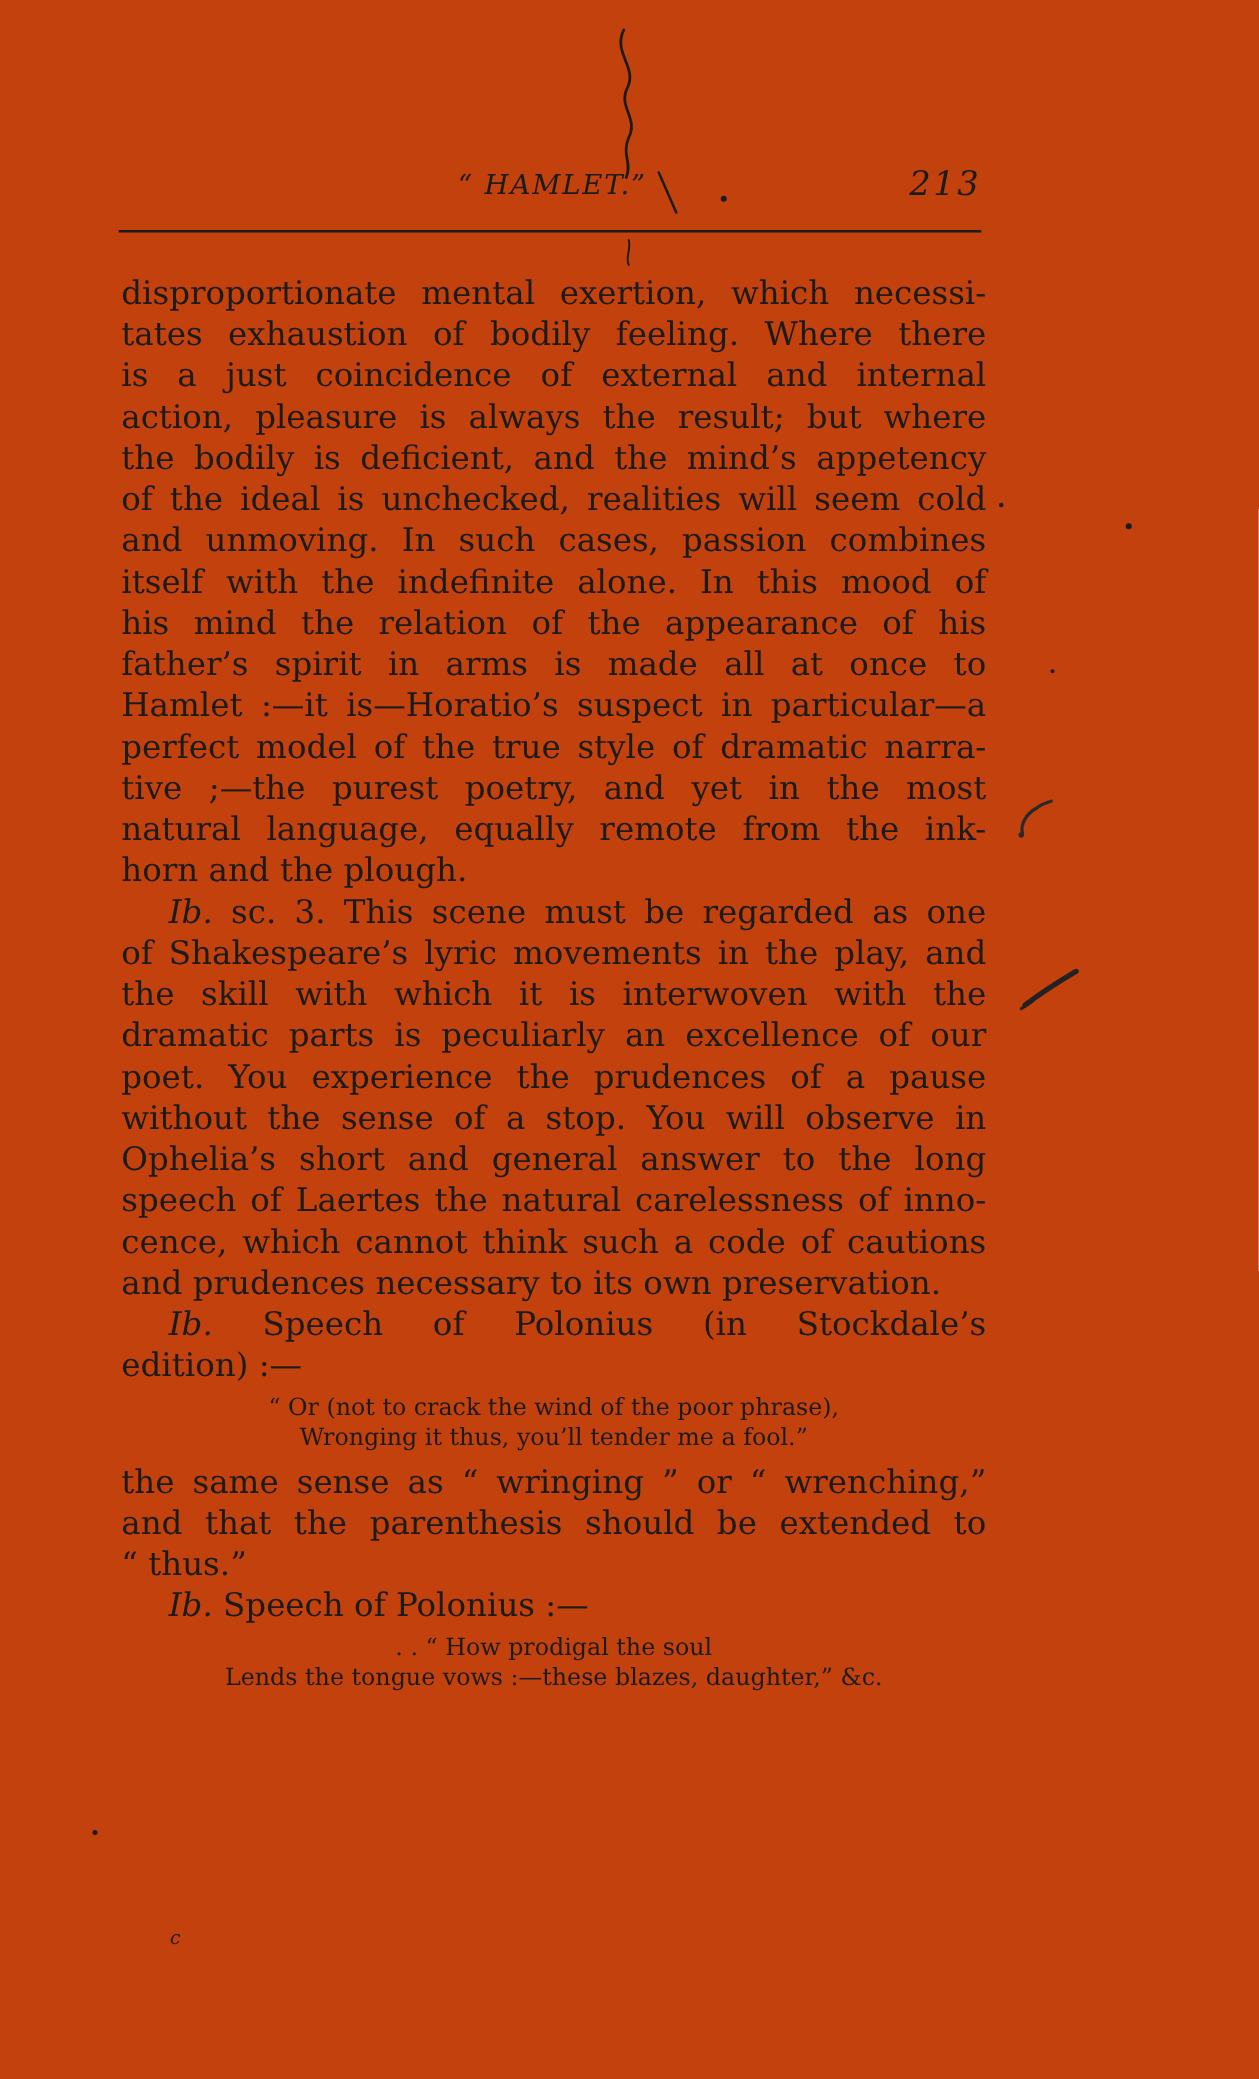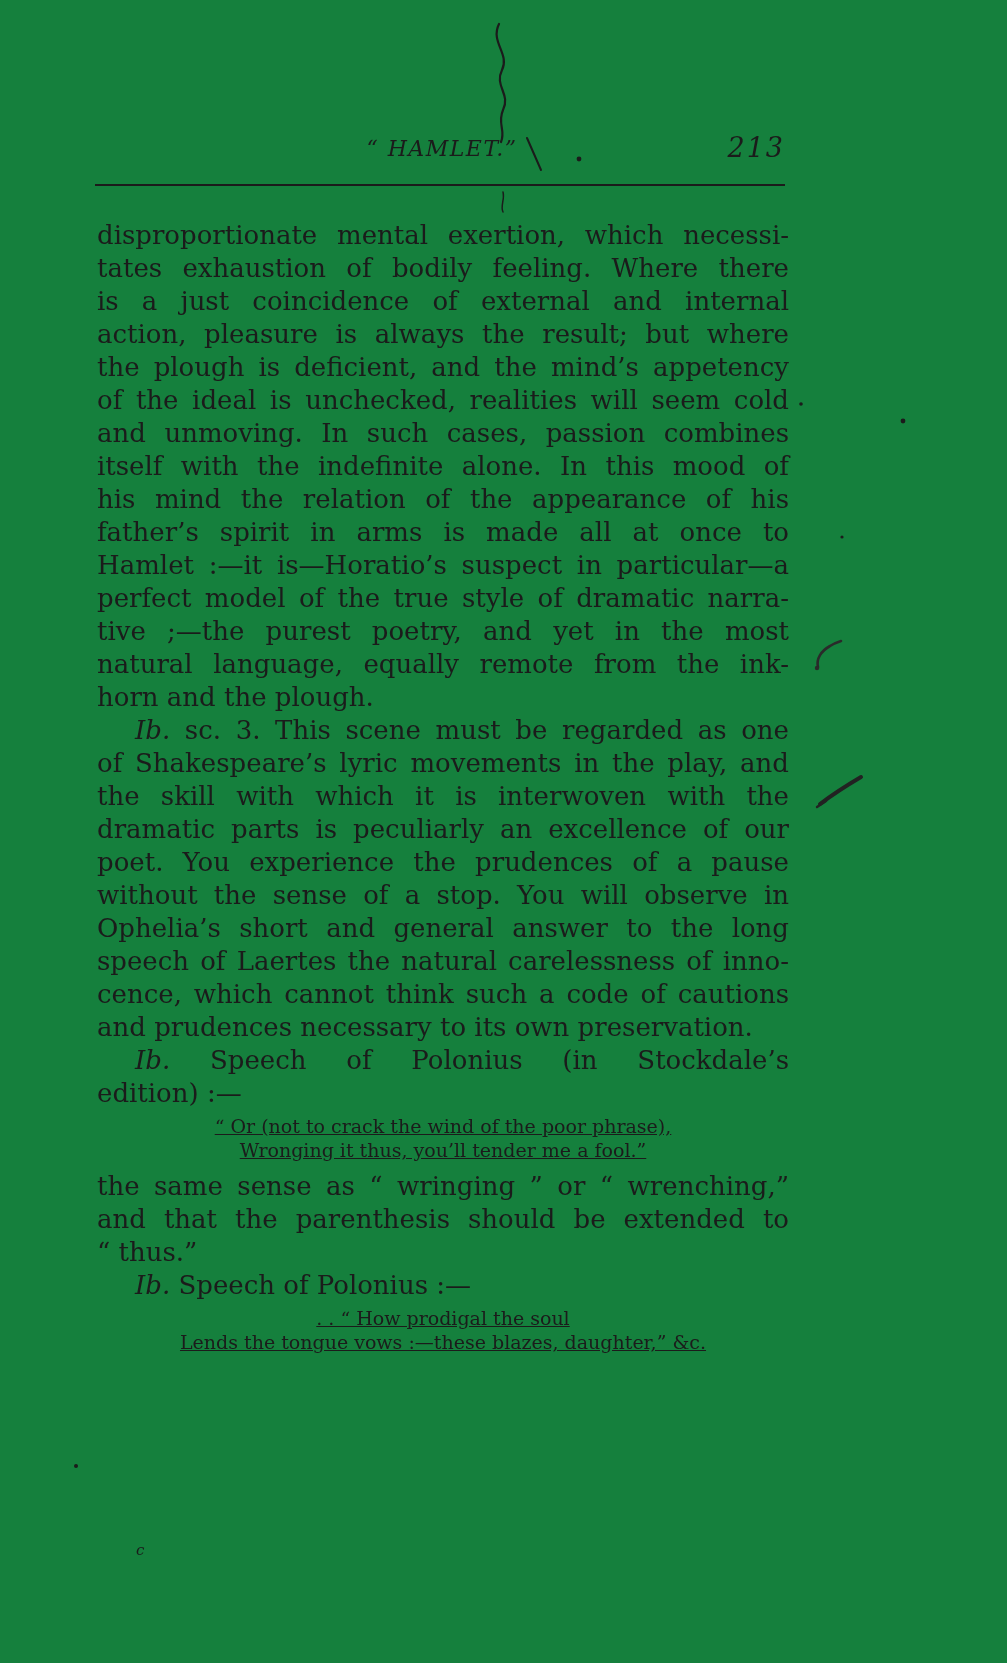--- a/index.html
+++ b/index.html
@@ -2,21 +2,21 @@
 <html><head>
 <meta charset="utf-8">
 <style>
   * { box-sizing: border-box; }
   html, body { margin: 0; padding: 0; background: #e8e6e0; }
   .page {
     position: relative;
     width: 1007px;
     height: 1663px;
     margin: 0 auto;
-    background: #15803d;
+    background: #c2410c;
     overflow: hidden;
     font-family: "DejaVu Serif", "Liberation Serif", serif;
     color: #1b1b1b;
   }
   .header { position: absolute; top: 136px; left: 97px; width: 690px; height: 40px; }
   .running-title {
     display: block;
     text-align: center;
     font-style: italic;
     font-size: 22px;
@@ -44,21 +44,21 @@
   .just { text-align: justify; text-align-last: justify; }
   .last { text-align: left; }
   .indent { text-indent: 38px; }
   .it { font-style: italic; }
   .block.verse {
     font-size: 19px;
     line-height: 24px;
     text-align: center;
     margin: 4px 0 8px;
   }
-  .block.verse .line { min-height: 24px; text-decoration: underline; }
+  .block.verse .line { min-height: 24px; }
   .printers-mark {
     position: absolute;
     left: 136px;
     top: 1541px;
     font-size: 15px;
     font-style: italic;
   }
   .marginalia {
     position: absolute;
     left: 0; top: 0;
@@ -77,21 +77,21 @@
   </div>
 
   <div class="rule"></div>
 
   <div class="text-block" id="text-block">
       <div class="block paragraph">
         <div class="line just"><span>disproportionate mental exertion, which necessi-</span></div>
         <div class="line just"><span>tates exhaustion of bodily feeling.  Where there</span></div>
         <div class="line just"><span>is a just coincidence of external and internal</span></div>
         <div class="line just"><span>action, pleasure is always the result; but where</span></div>
-        <div class="line just"><span>the plough is deficient, and the mind’s appetency</span></div>
+        <div class="line just"><span>the bodily is deficient, and the mind’s appetency</span></div>
         <div class="line just"><span>of the ideal is unchecked, realities will seem cold</span></div>
         <div class="line just"><span>and unmoving.  In such cases, passion combines</span></div>
         <div class="line just"><span>itself with the indefinite alone.  In this mood of</span></div>
         <div class="line just"><span>his mind the relation of the appearance of his</span></div>
         <div class="line just"><span>father’s spirit in arms is made all at once to</span></div>
         <div class="line just"><span>Hamlet :—it is—Horatio’s suspect in particular—a</span></div>
         <div class="line just"><span>perfect model of the true style of dramatic narra-</span></div>
         <div class="line just"><span>tive ;—the purest poetry, and yet in the most</span></div>
         <div class="line just"><span>natural language, equally remote from the ink-</span></div>
         <div class="line last"><span>horn and the plough.</span></div>

